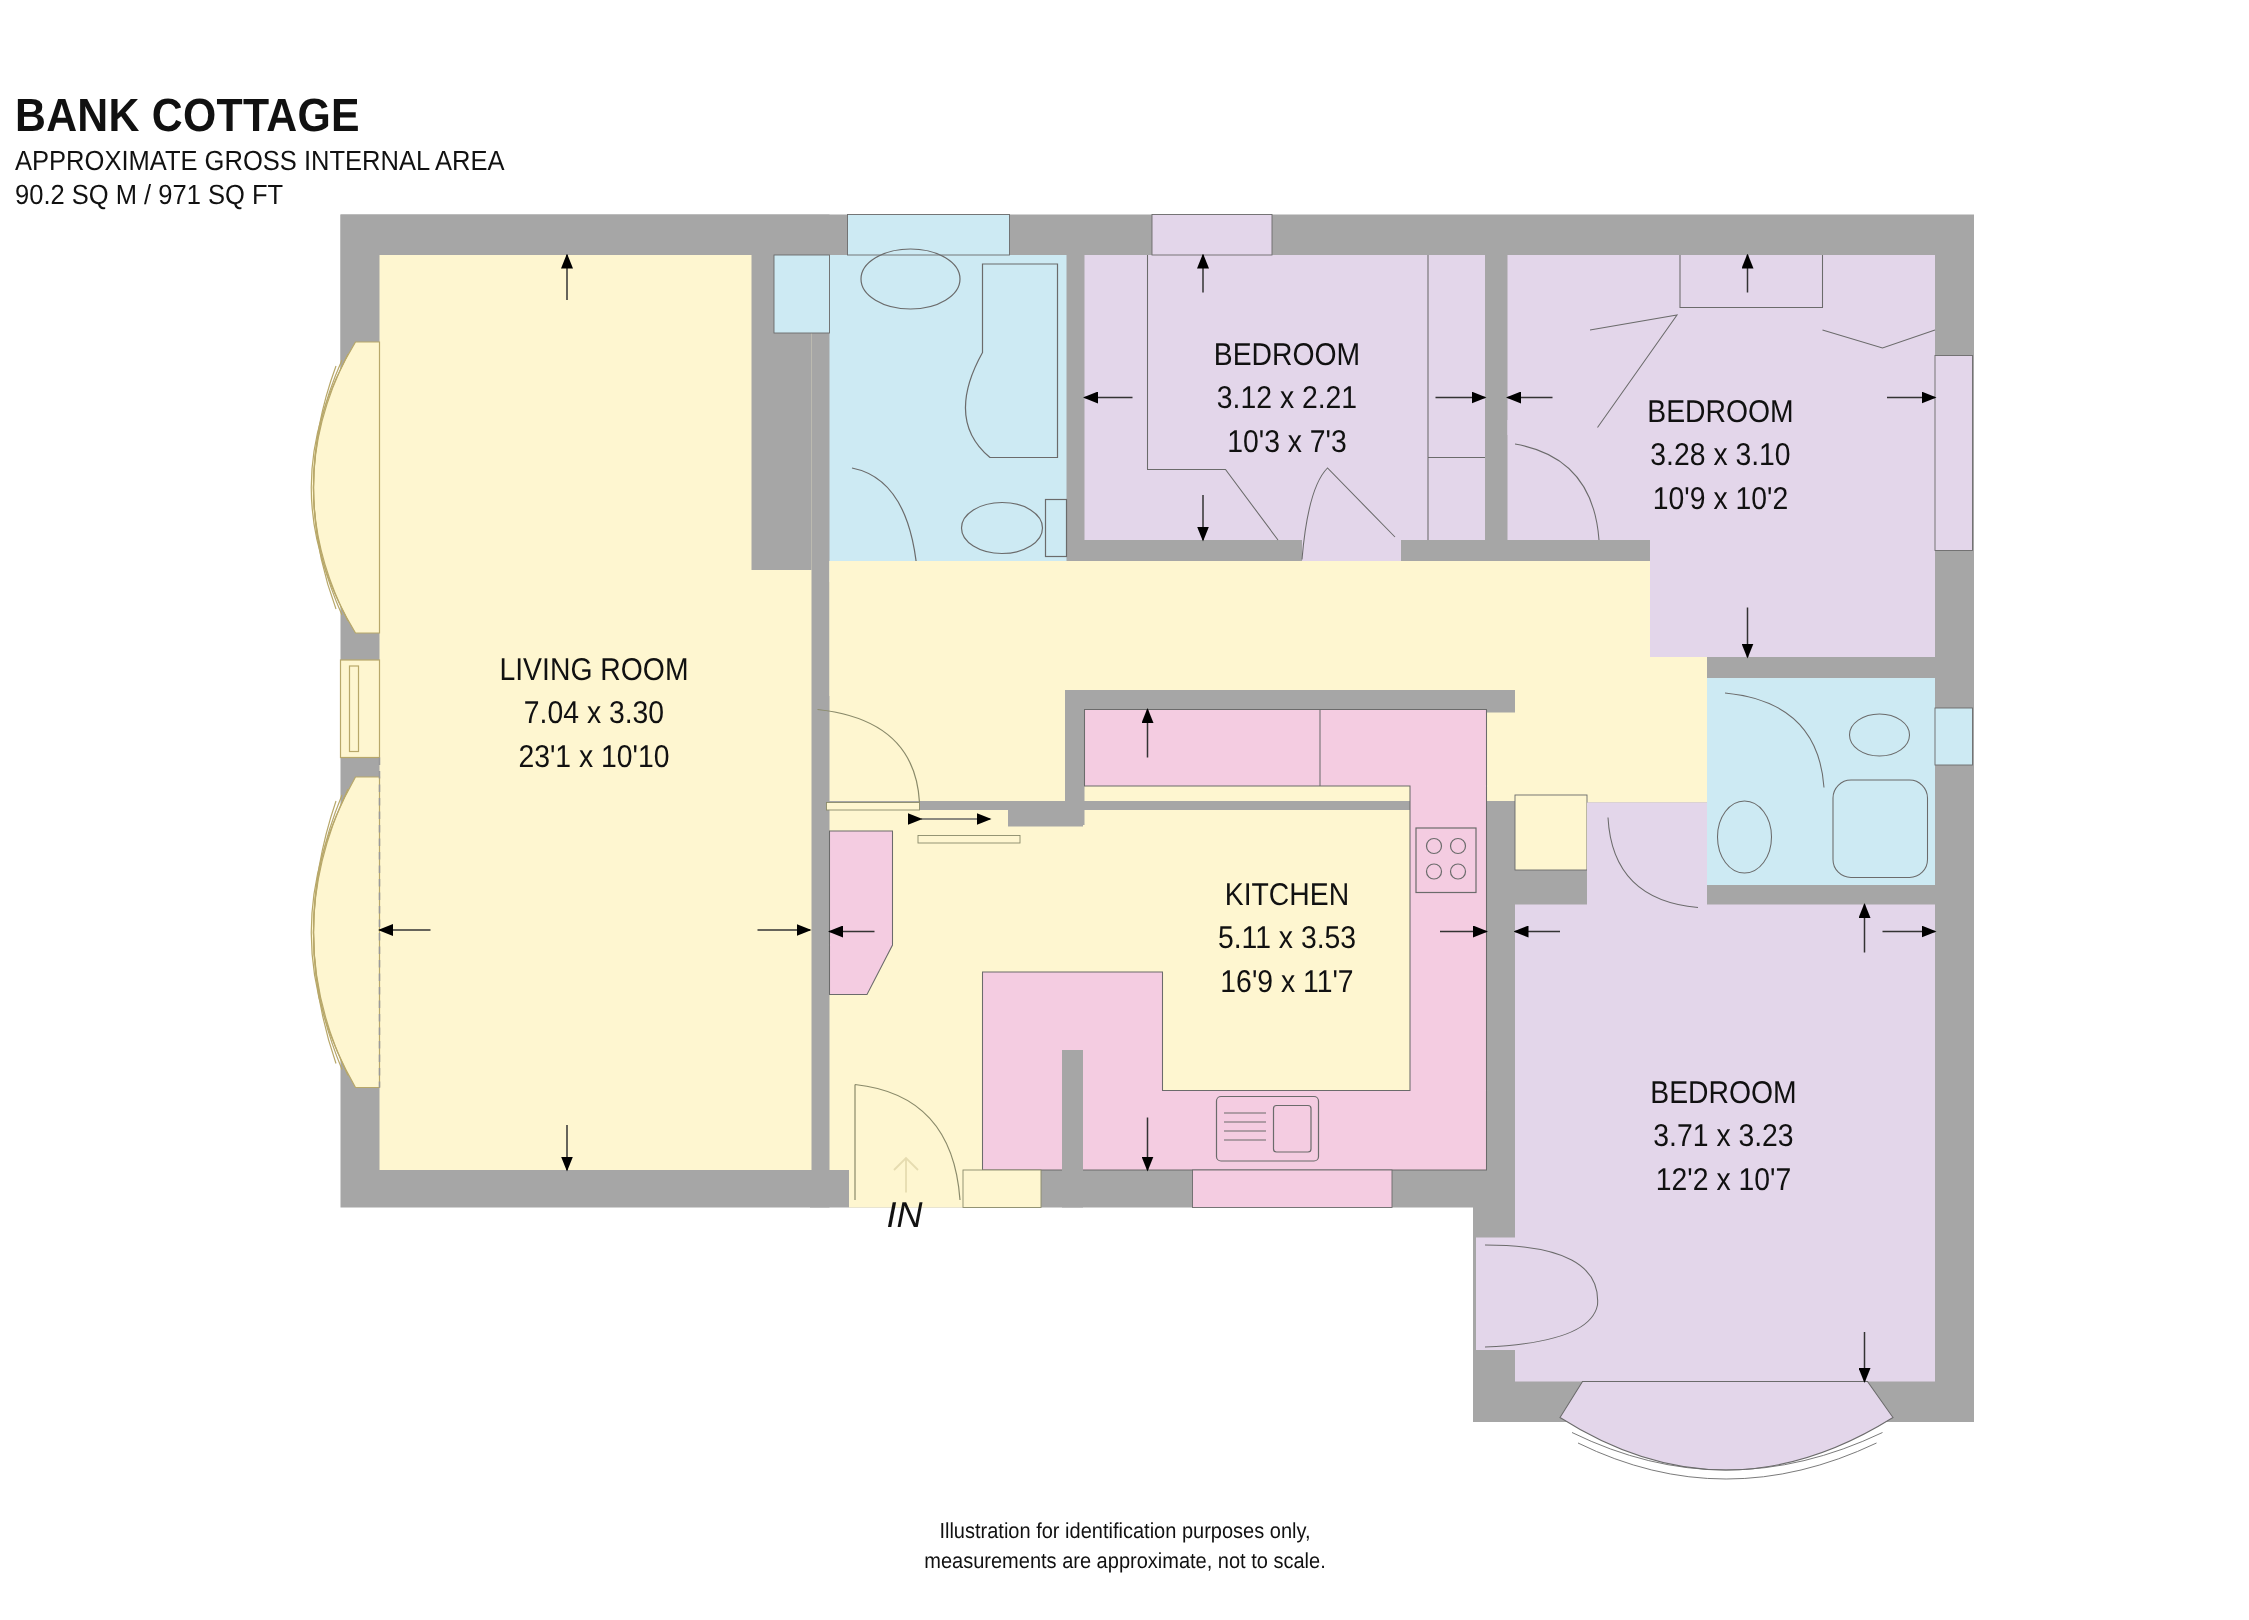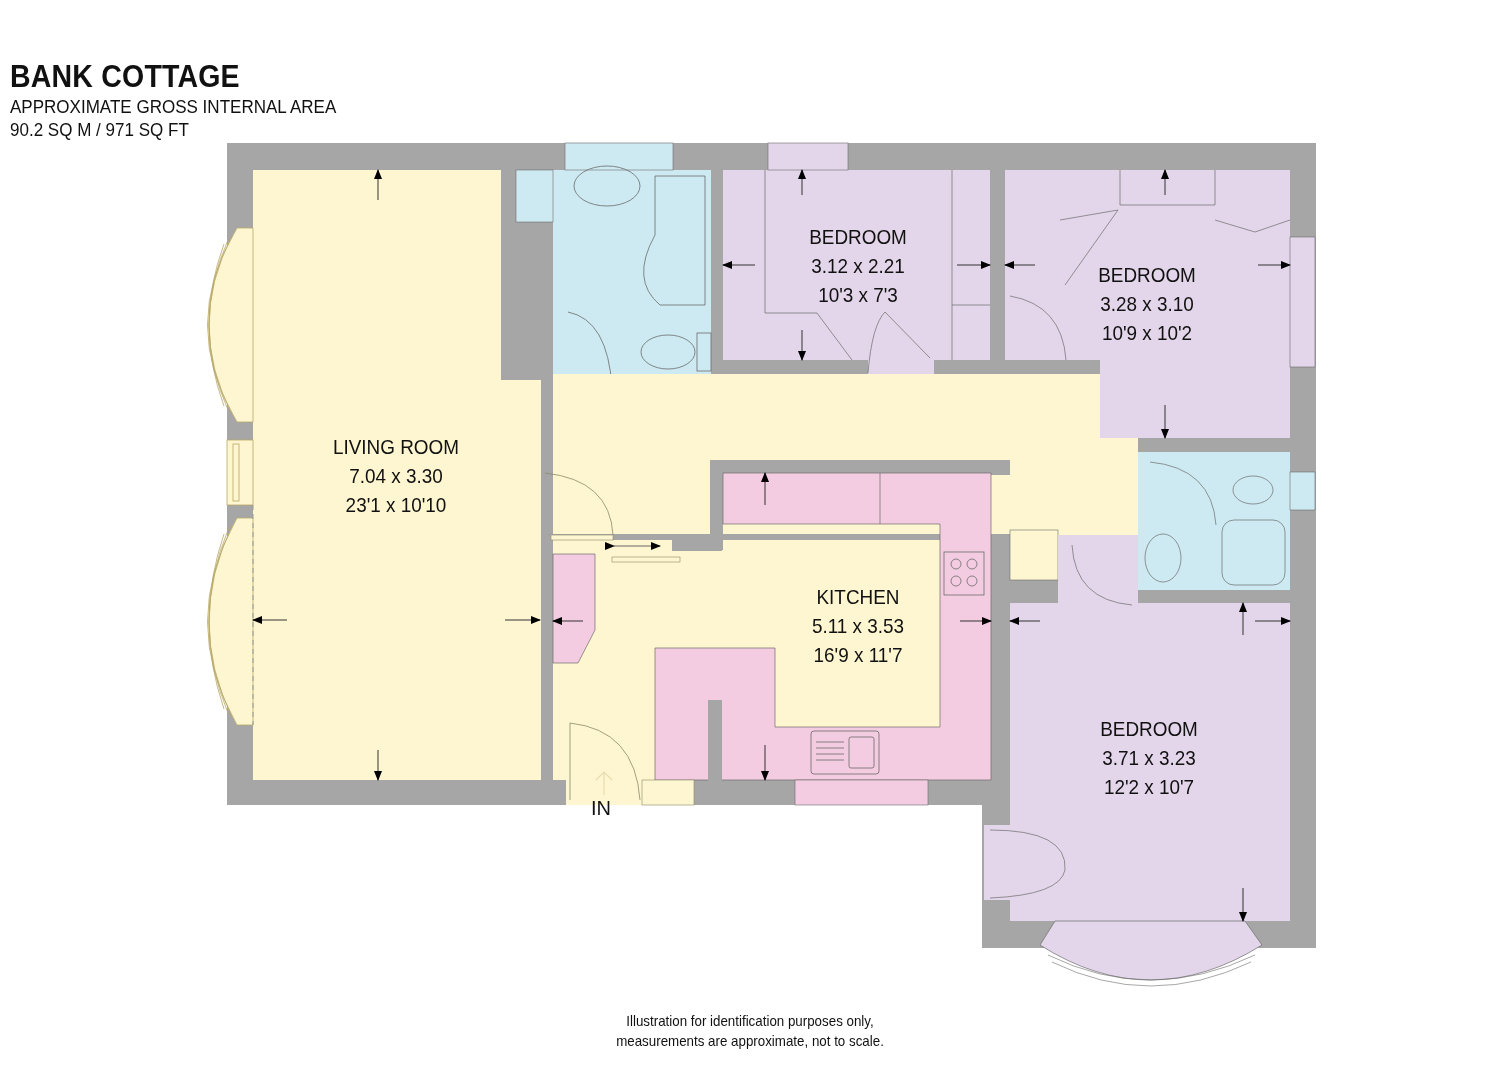--- a/index.html
+++ b/index.html
@@ -2,21 +2,21 @@
 <html><head>
 <meta charset="utf-8">
 <style>
   html,body{margin:0;padding:0;background:#ffffff;}
   body{width:1499px;height:1080px;position:relative;overflow:hidden;font-family:"Liberation Sans",sans-serif;color:#111;}
   .hdr{position:absolute;left:10px;top:20px;margin-top:39px;}
   .title{font-weight:bold;font-size:31px;letter-spacing:0.2px;line-height:36px;transform:scaleX(0.92);transform-origin:left;}
   .sub{font-size:18.5px;line-height:23px;transform:scaleX(0.92);transform-origin:left;}
   svg{position:absolute;left:0;top:0;}
   .rlabel{position:absolute;text-align:center;font-size:21px;line-height:29px;transform:translateX(-50%) scaleX(0.9);white-space:nowrap;}
-  .in-label{position:absolute;left:591px;top:797px;font-size:20px;}
+  .in-label{position:absolute;left:591px;top:797px;font-size:24px;font-style:italic;}
   .foot{position:absolute;left:750px;top:1011px;transform:translateX(-50%) scaleX(0.92);text-align:center;font-size:14.5px;line-height:20px;white-space:nowrap;}
 </style>
 </head>
 <body>
 
 <div class="hdr">
   <div class="title">BANK COTTAGE</div>
   <div class="sub">APPROXIMATE GROSS INTERNAL AREA</div>
   <div class="sub">90.2 SQ M / 971 SQ FT</div>
 </div>

